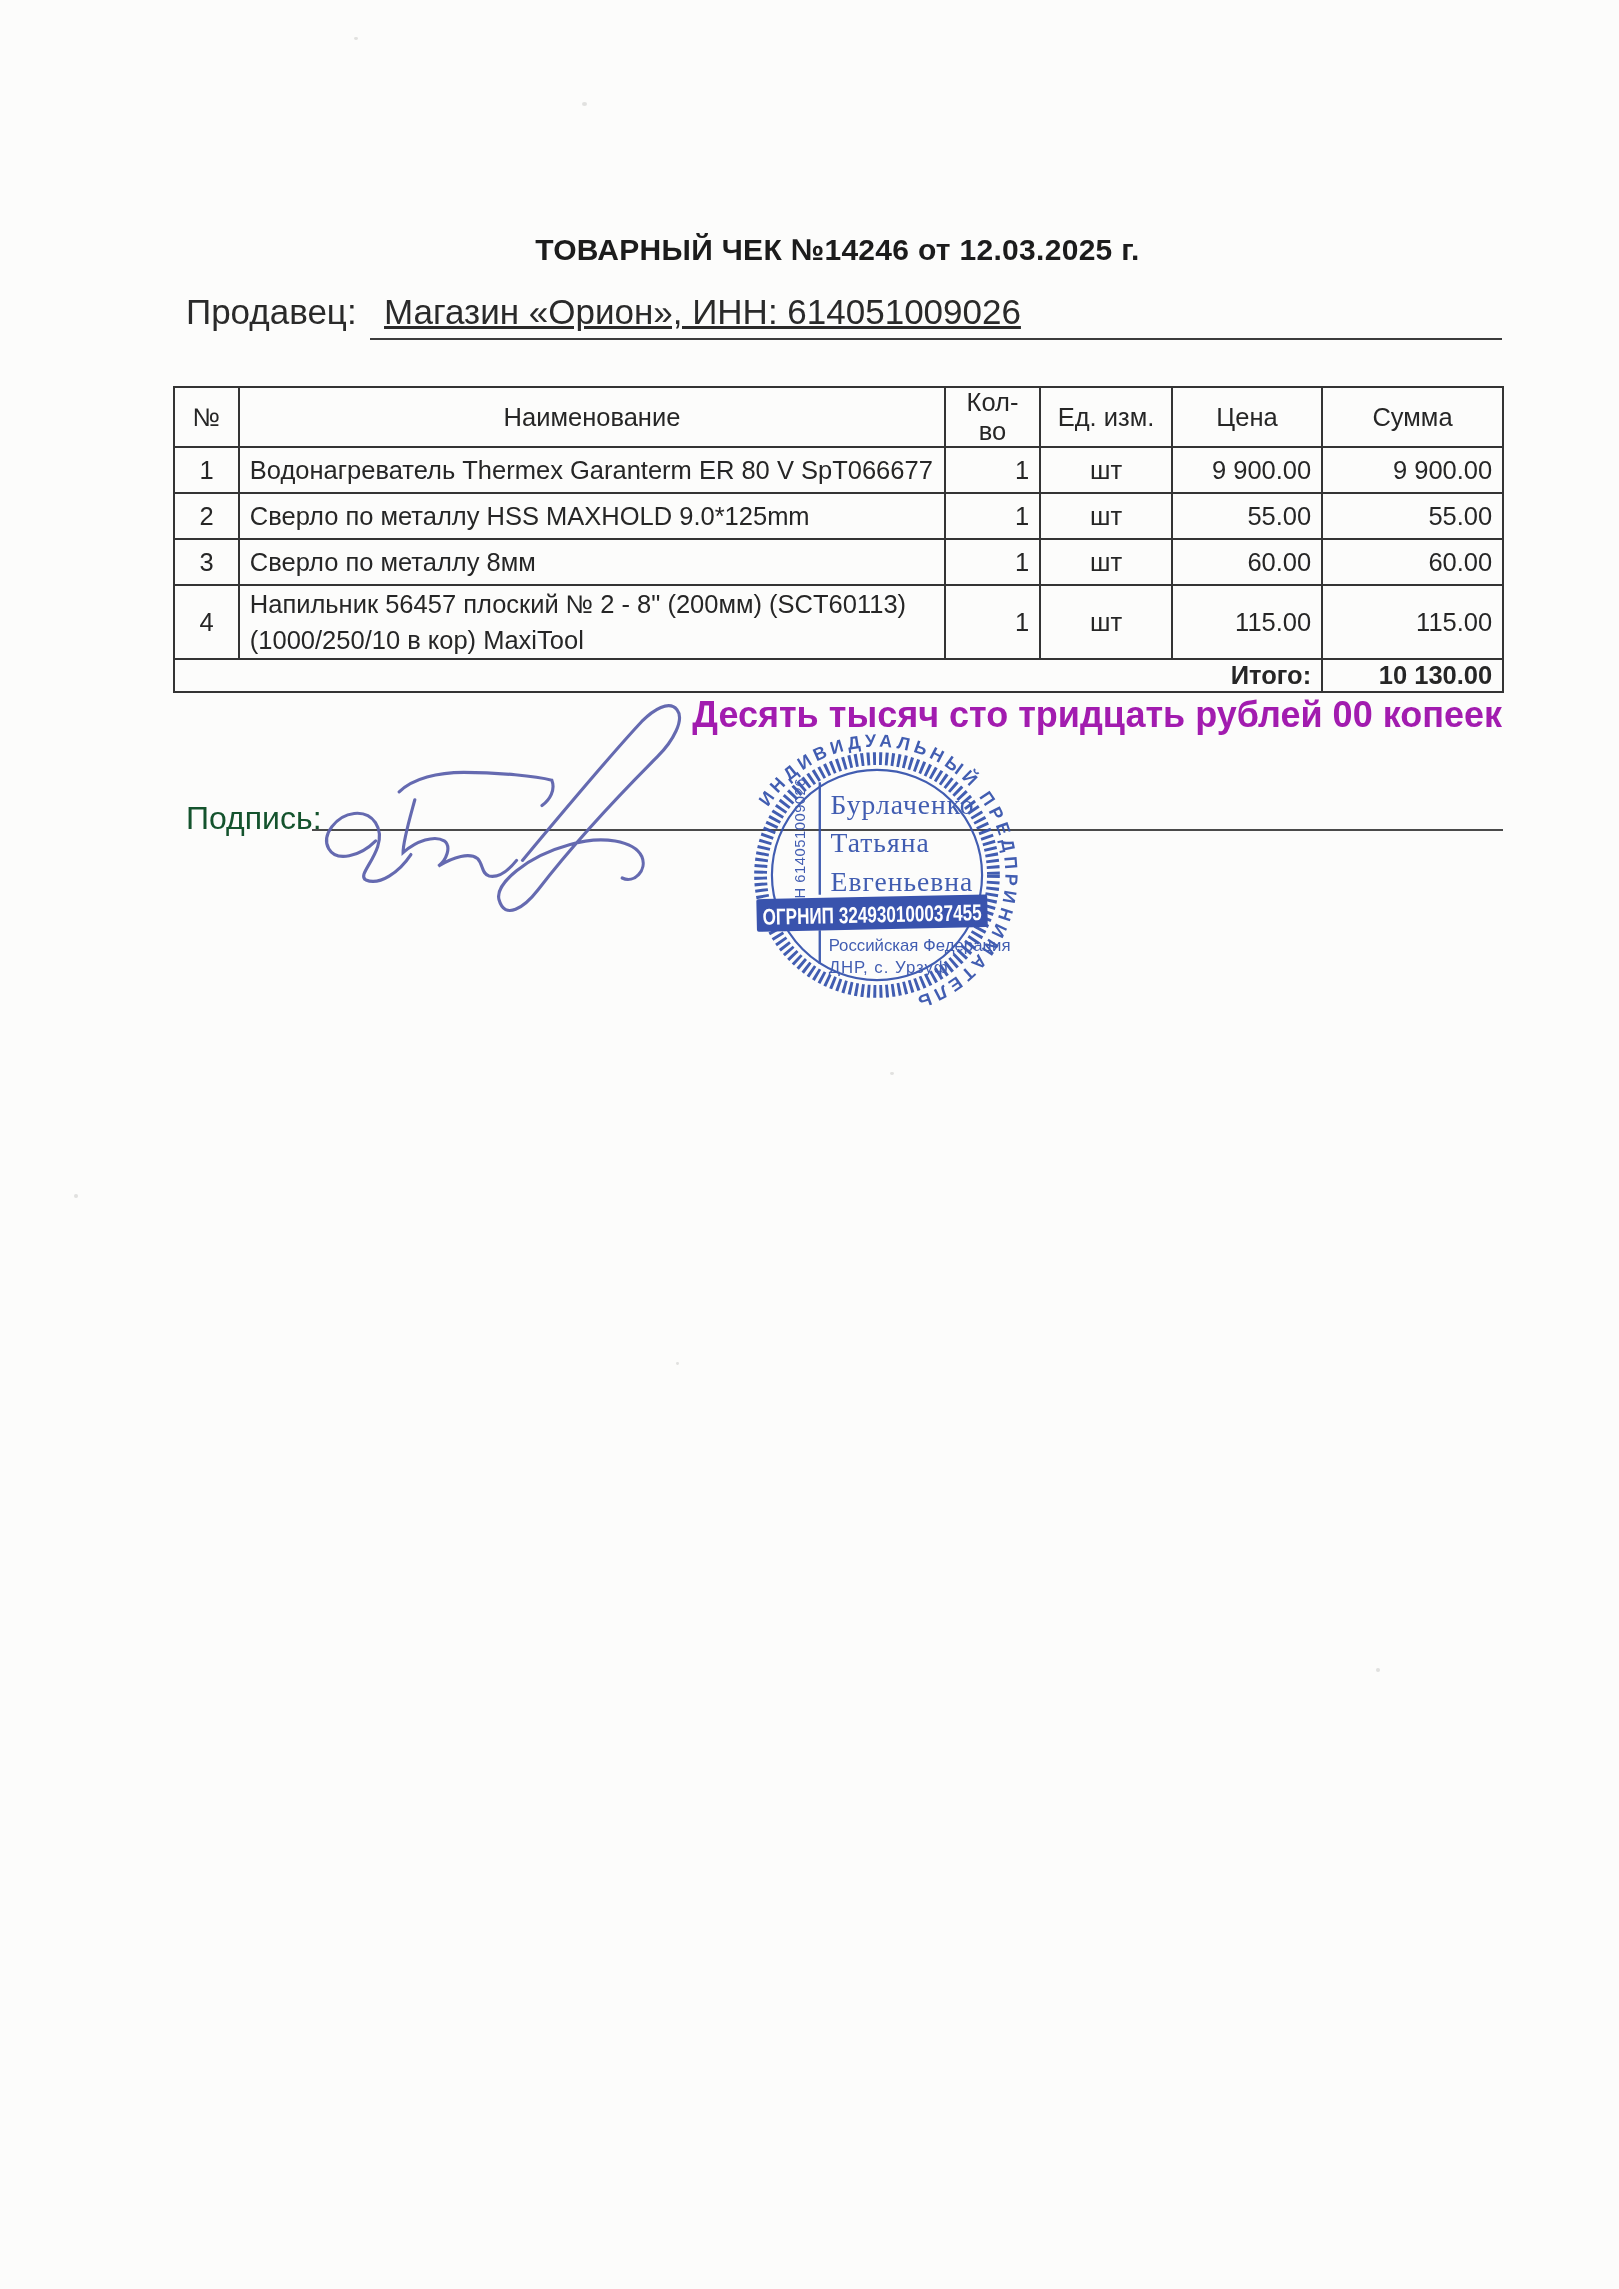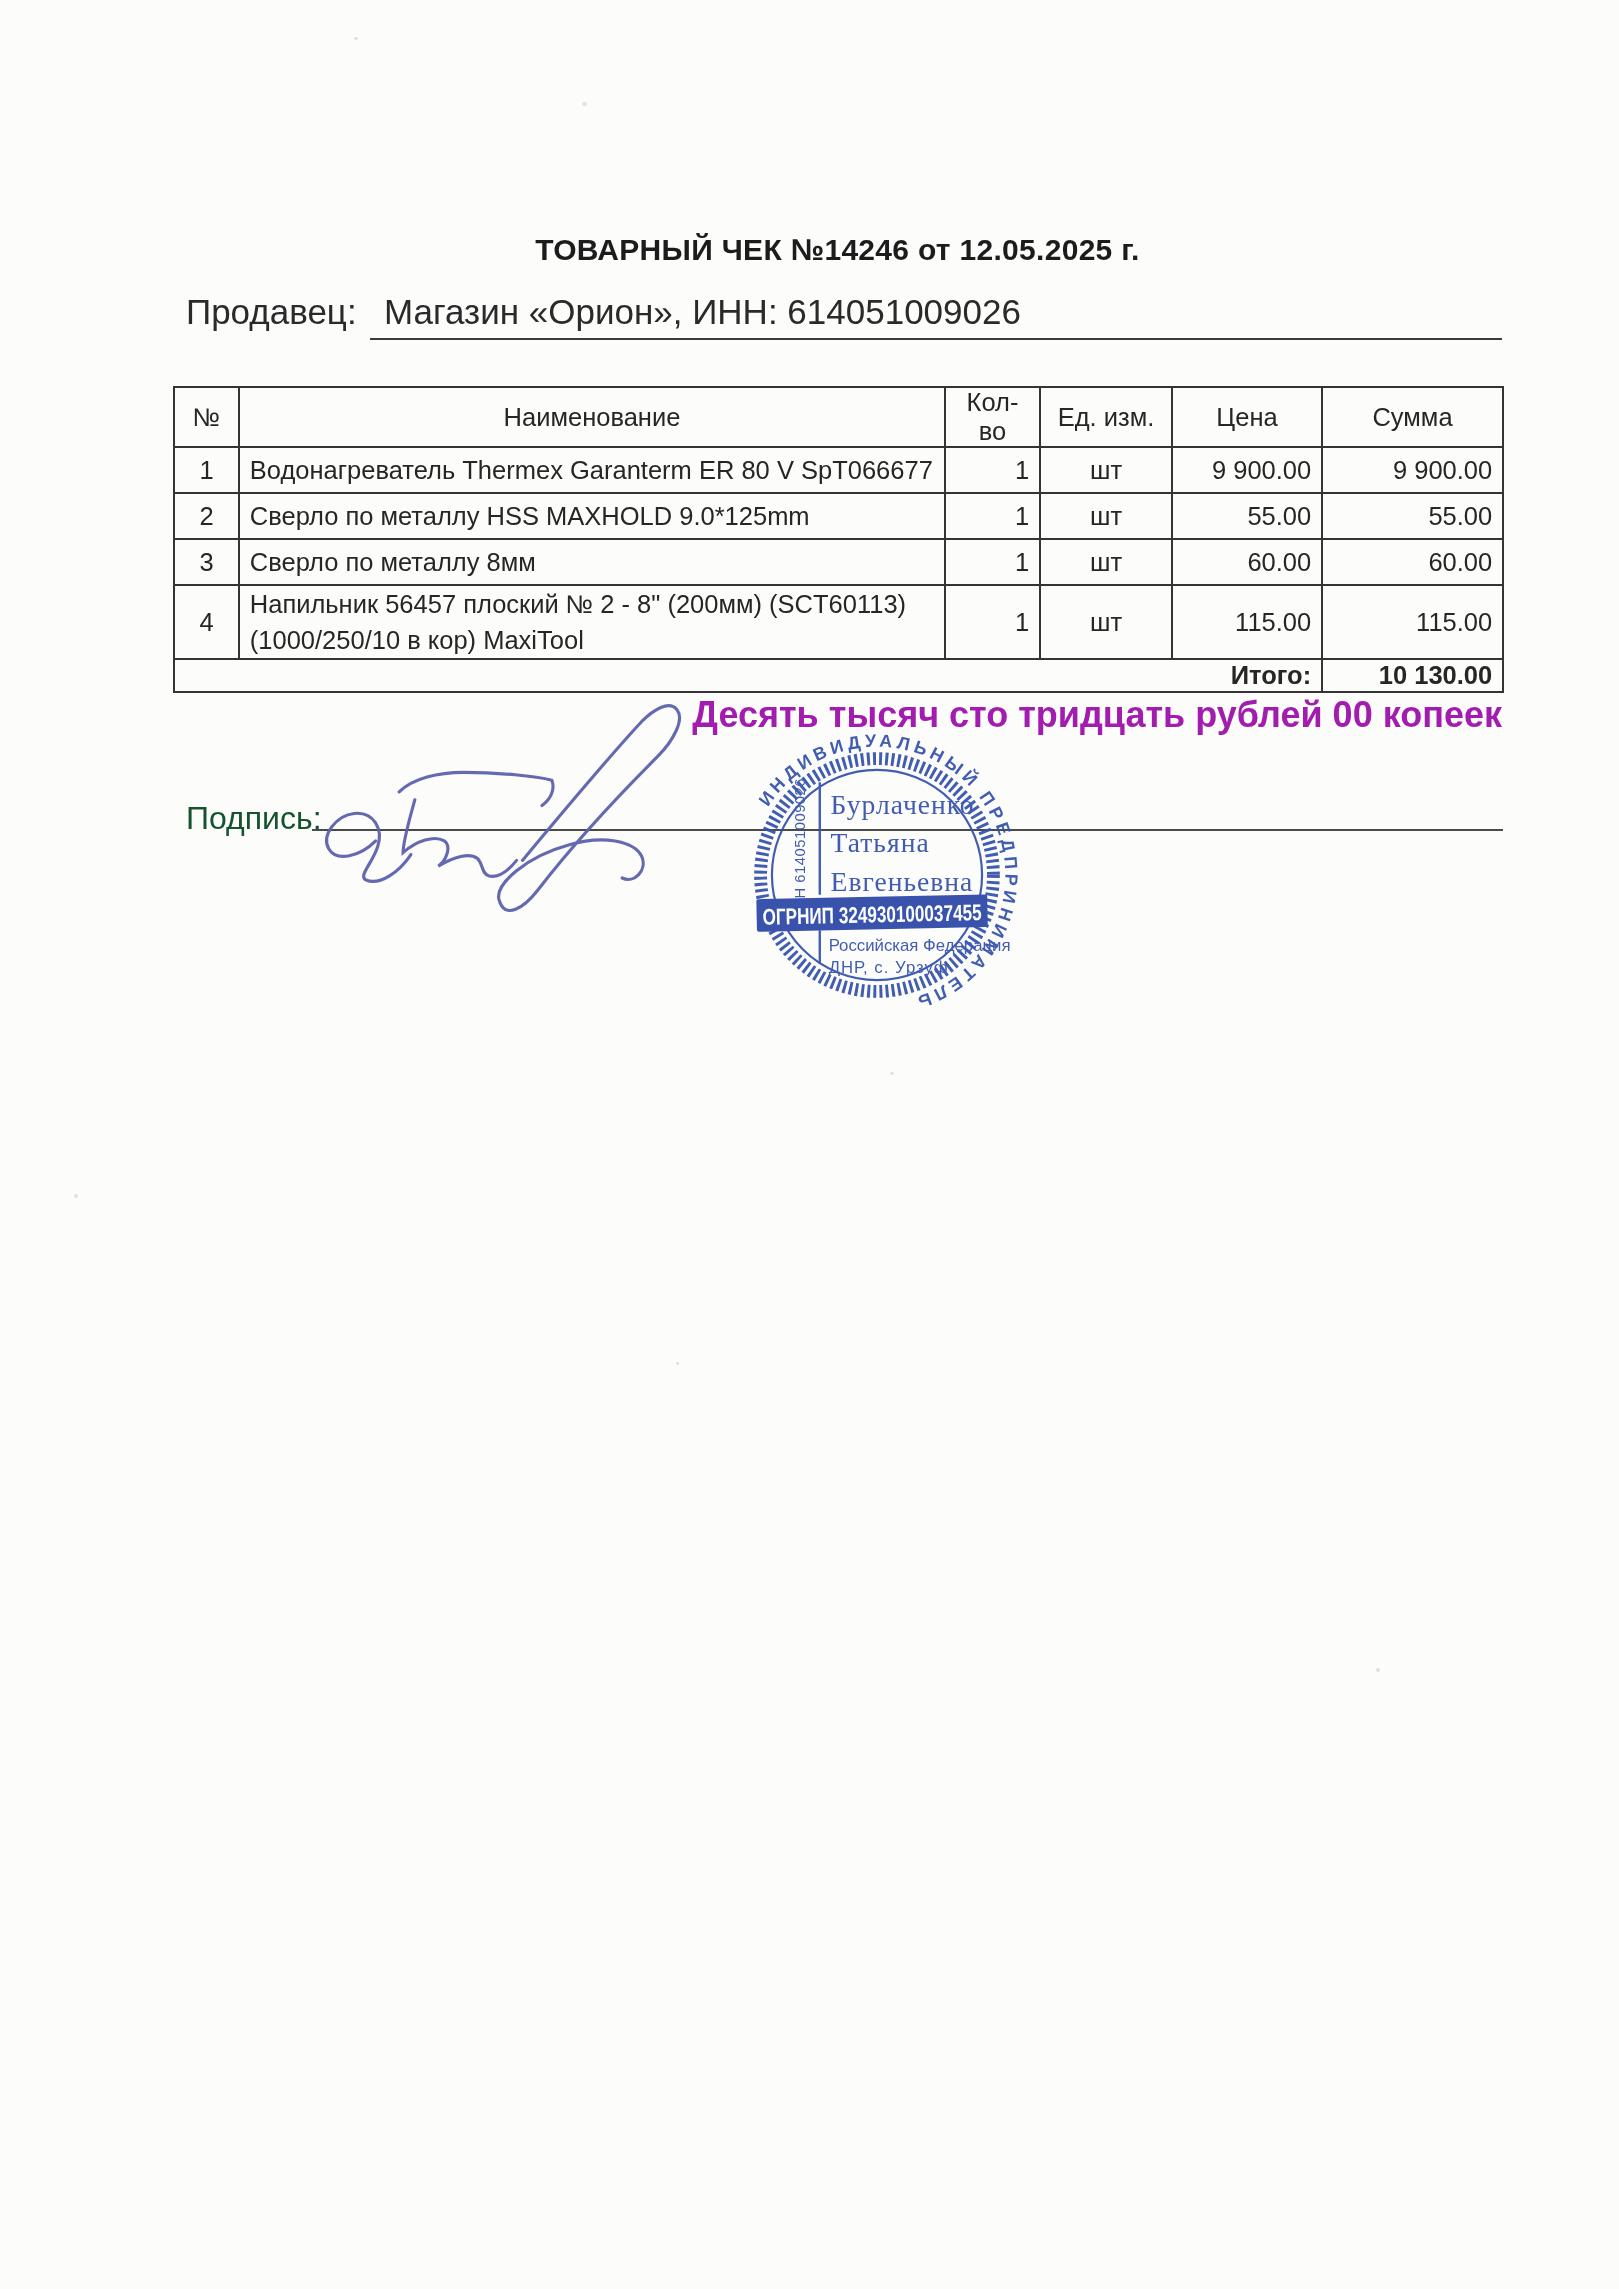--- a/index.html
+++ b/index.html
@@ -20,21 +20,21 @@
     text-align:center;font-size:30px;font-weight:bold;color:#1c1c1c;
     letter-spacing:0.3px;
   }
   .seller-row{
     position:absolute;top:292px;left:186px;width:1316px;
     display:flex;align-items:baseline;font-size:35px;color:#2a2a2a;
   }
   .seller-label{flex:0 0 auto;white-space:nowrap;}
   .seller-value{
     flex:1 1 auto;margin-left:13.7px;padding:0 0 5.9px 13.7px;
-    border-bottom:2px solid #3c3c3c;white-space:nowrap;
+    border-bottom:2px solid #3c3c3c;white-space:nowrap;text-decoration:underline;
   }
 
   table.items{
     position:absolute;top:386px;left:173px;width:1329px;
     border-collapse:collapse;table-layout:fixed;
     font-size:25.5px;color:#262626;
   }
   table.items th, table.items td{
     border:2px solid #343434;
     padding:0 9.8px;
@@ -73,21 +73,21 @@
 
 <div class="page">
 
   <div class="speck" style="left:582px;top:102px;width:4.9px;height:3.9px;"></div>
   <div class="speck" style="left:354px;top:37px;width:3.9px;height:2.9px;"></div>
   <div class="speck" style="left:74px;top:1194px;width:3.9px;height:3.9px;"></div>
   <div class="speck" style="left:1376px;top:1668px;width:3.9px;height:3.9px;"></div>
   <div class="speck" style="left:890px;top:1072px;width:3.9px;height:2.9px;"></div>
   <div class="speck" style="left:676px;top:1362px;width:2.9px;height:2.9px;"></div>
 
-  <div class="doc-title">ТОВАРНЫЙ ЧЕК №14246 от 12.05.2025 г.</div>
+  <div class="doc-title">ТОВАРНЫЙ ЧЕК №14246 от 12.03.2025 г.</div>
 
   <div class="seller-row">
     <span class="seller-label">Продавец:</span>
     <span class="seller-value">Магазин «Орион», ИНН: 614051009026</span>
   </div>
 
   <table class="items">
     <colgroup>
       <col style="width:65px">
         <col style="width:706px">

